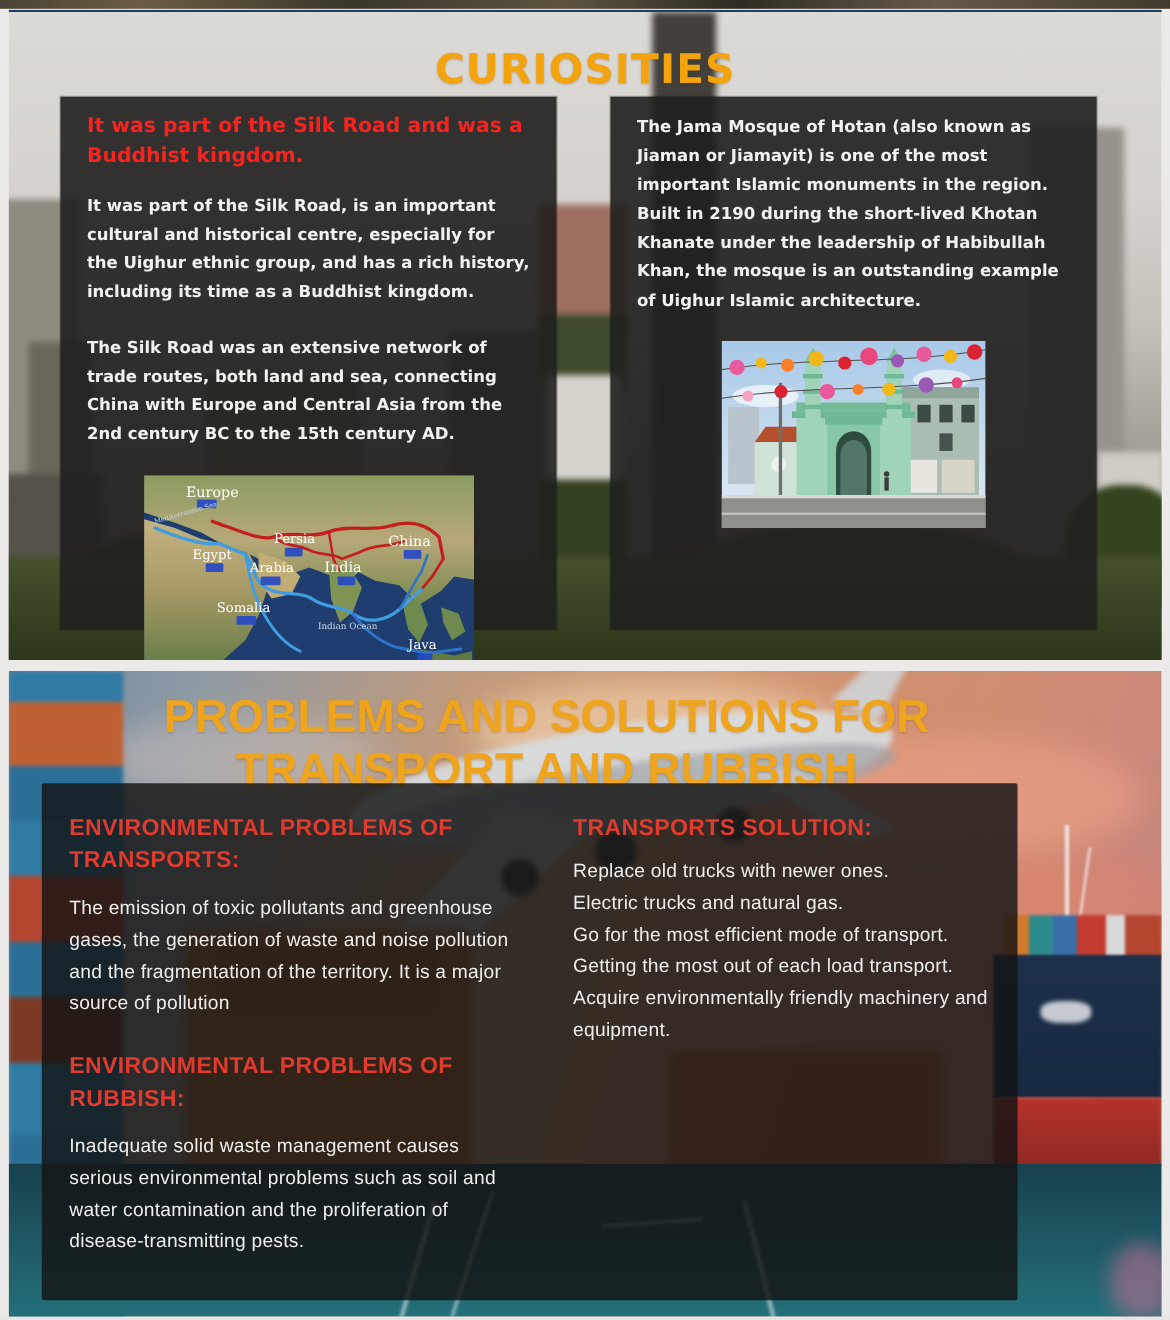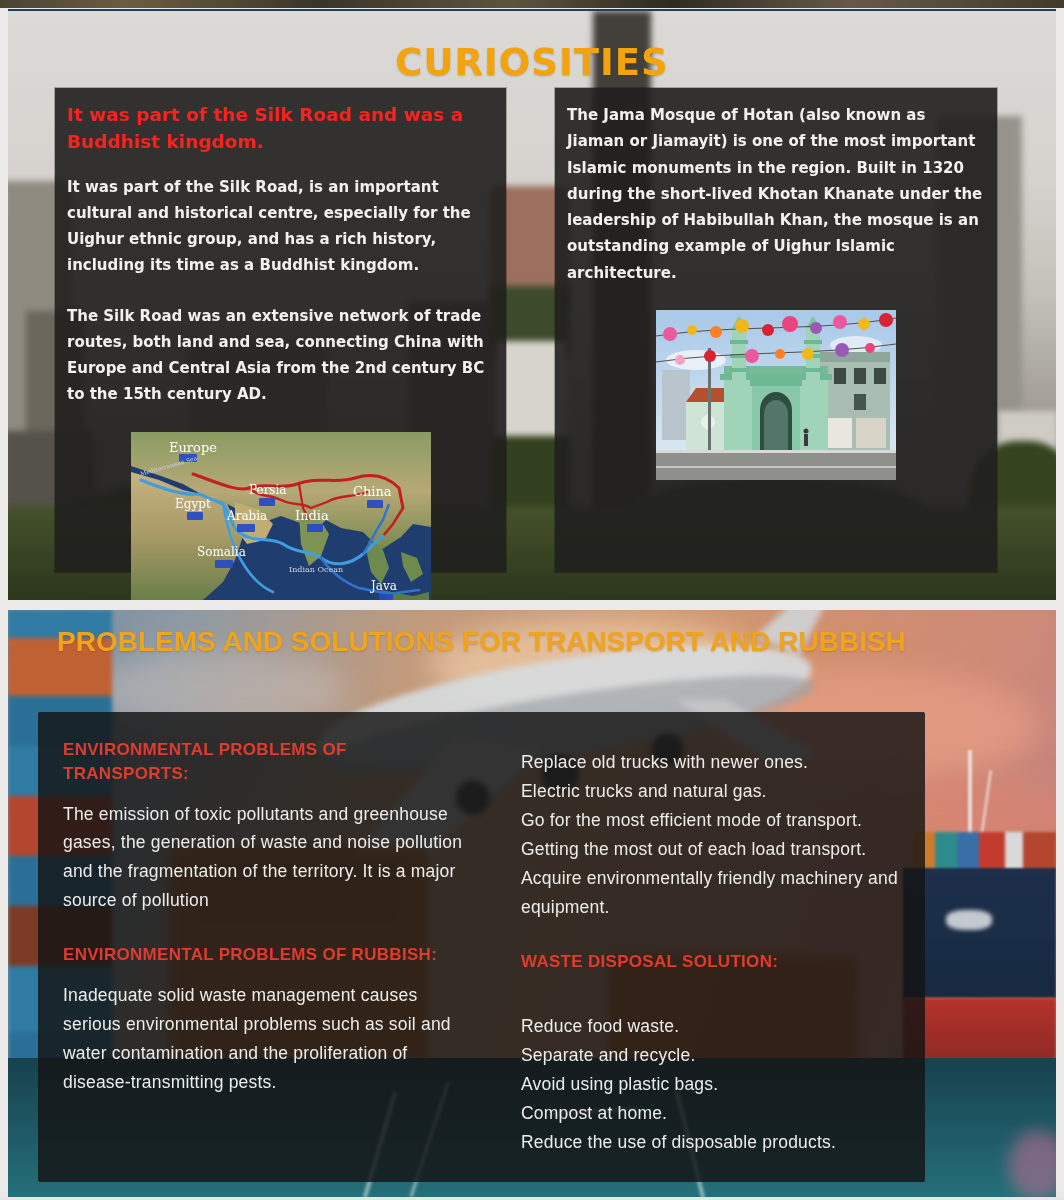--- a/index.html
+++ b/index.html
@@ -35,21 +35,21 @@
   .trees{left:-10px;top:495px;width:1070px;height:100px;background:linear-gradient(#46512c,#2b351b);}
   .tree-blob1{left:60px;top:470px;width:240px;height:70px;background:#3c4a24;border-radius:50%;}
   .tree-blob2{left:620px;top:465px;width:300px;height:75px;background:#41502a;border-radius:50%;}
   .tree-blob3{left:960px;top:430px;width:110px;height:120px;background:#35441f;border-radius:45%;}
 
   
   .s1-title{position:absolute;left:0;top:30px;width:100%;margin:0;text-align:center;
     font-family:"DejaVu Sans",sans-serif;font-weight:800;font-size:37px;letter-spacing:1px;
     color:#f2a30e;text-shadow:0 1px 2px rgba(60,40,0,.25);}
   .card{position:absolute;top:77px;height:484px;background:rgba(32,31,30,.9);
-    box-shadow:0 0 0 1px rgba(0,0,0,.25);padding:14px 12px 0;box-sizing:border-box;
+    box-shadow:0 0 0 1px rgba(0,0,0,.25);padding:14px 24px 0;box-sizing:border-box;
     font-family:"DejaVu Sans",sans-serif;}
   .card-left{left:47px;width:451px;}
   .card-right{left:547px;width:442px;}
   .card h2{margin:0 0 18px;font-size:18.5px;line-height:1.45;color:#f8231f;font-weight:700;}
   .card-right h2{margin-bottom:30px;}
   .card p{margin:0 0 24px;font-size:15px;line-height:1.75;color:#f2f1ee;font-weight:700;}
   .map-wrap{width:300px;height:180px;margin:8px auto 0;}
   .mosque-wrap{width:240px;height:170px;margin:4px auto 0;}
 
   
@@ -80,27 +80,27 @@
   .road{left:0;top:448px;width:1048px;height:139px;background:linear-gradient(#17414e,#1f5a66 55%,#23707a);}
   .streak{background:rgba(230,240,240,.55);filter:blur(1.5px);}
   .streak1{left:370px;top:480px;width:4px;height:110px;transform:rotate(16deg);}
   .streak2{left:420px;top:470px;width:3px;height:120px;transform:rotate(18deg);}
   .streak3{left:680px;top:480px;width:4px;height:110px;transform:rotate(-14deg);}
   .streak4{left:540px;top:500px;width:90px;height:3px;transform:rotate(-4deg);}
   .pink-blob{left:1000px;top:520px;width:60px;height:70px;background:rgba(214,110,150,.5);filter:blur(8px);border-radius:50%;}
 
   
   .s2-title{position:absolute;left:49px;top:16px;width:880px;margin:0;
-    font-family:"Liberation Sans",sans-serif;font-weight:800;font-size:28px;line-height:1.17;
-    letter-spacing:0px;color:#efa41d;text-shadow:0 1px 2px rgba(80,40,0,.2);}
+    font-family:"Liberation Sans",sans-serif;font-weight:800;font-size:42px;line-height:1.17;
+    letter-spacing:0px;color:#efa41d;text-shadow:0 1px 2px rgba(80,40,0,.2);text-align:center;}
   .panel{position:absolute;left:30px;top:102px;width:887px;height:470px;
     background:rgba(20,20,19,.82);border-radius:2px;box-sizing:border-box;
     padding:26px 25px 0;display:grid;grid-template-columns:400px 1fr;column-gap:58px;}
   .block{margin-bottom:28px;}
-  .block h3{margin:0;font-size:17px;line-height:1.4;letter-spacing:.3px;color:#e13a2e;font-weight:700;}
+  .block h3{margin:0;font-size:21px;line-height:1.4;letter-spacing:.3px;color:#e13a2e;font-weight:700;}
   .block .body,.block .lines{margin-top:14px;font-size:17.5px;line-height:1.65;color:#ededec;font-weight:400;letter-spacing:.2px;}
   .block .lines.extra-gap{margin-top:38px;}
   .block .lines div{min-height:29px;}
 </style>
 </head>
 <body>
 
 <div class="page">
 
   <div class="top-strip"></div>
@@ -190,21 +190,21 @@
           <text class="map-label" x="222" y="64" font-size="13">China</text>
           <text class="map-label" x="66" y="124" font-size="12">Somalia</text>
           <text class="map-label" x="240" y="158" font-size="12">Java</text>
           <text class="map-label-small" x="158" y="140" font-size="8">Indian Ocean</text>
           <text class="map-label-small" x="10" y="44" font-size="6" transform="rotate(-16 10 44)">Mediterranean Sea</text>
         </svg>
       </div>
     </div>
 
     <div class="card card-right">
-      <p>The Jama Mosque of Hotan (also known as Jiaman or Jiamayit) is one of the most important Islamic monuments in the region. Built in 1320 during the short-lived Khotan Khanate under the leadership of Habibullah Khan, the mosque is an outstanding example of Uighur Islamic architecture.</p>
+      <p>The Jama Mosque of Hotan (also known as Jiaman or Jiamayit) is one of the most important Islamic monuments in the region. Built in 2190 during the short-lived Khotan Khanate under the leadership of Habibullah Khan, the mosque is an outstanding example of Uighur Islamic architecture.</p>
       <div class="mosque-wrap">
         <svg viewBox="0 0 240 170" width="240" height="170">
           <defs>
             <linearGradient id="sky2" x1="0" y1="0" x2="0" y2="1">
               <stop offset="0" stop-color="#a8c9e8"></stop>
                 <stop offset="1" stop-color="#e2ecf4"></stop>
             </linearGradient>
           </defs>
           <rect width="240" height="170" fill="url(#sky2)"></rect>
           <ellipse cx="40" cy="50" rx="30" ry="10" fill="#f2f7fb" opacity=".8"></ellipse>
@@ -330,36 +330,27 @@
           <h3>ENVIRONMENTAL PROBLEMS OF TRANSPORTS:</h3>
           <div class="body">The emission of toxic pollutants and greenhouse gases, the generation of waste and noise pollution and the fragmentation of the territory. It is a major source of pollution</div>
         </div>
         <div class="block">
           <h3>ENVIRONMENTAL PROBLEMS OF RUBBISH:</h3>
           <div class="body">Inadequate solid waste management causes serious environmental problems such as soil and water contamination and the proliferation of disease-transmitting pests.</div>
         </div>
       </div>
       <div class="col">
         <div class="block">
+          <h3>TRANSPORTS SOLUTION:</h3>
           <div class="lines" style="margin-top:10px">
             <div>Replace old trucks with newer ones.</div>
             <div>Electric trucks and natural gas.</div>
             <div>Go for the most efficient mode of transport.</div>
             <div>Getting the most out of each load transport.</div>
             <div>Acquire environmentally friendly machinery and equipment.</div>
           </div>
         </div>
-        <div class="block">
-          <h3>WASTE DISPOSAL SOLUTION:</h3>
-          <div class="lines extra-gap">
-            <div>Reduce food waste.</div>
-            <div>Separate and recycle.</div>
-            <div>Avoid using plastic bags.</div>
-            <div>Compost at home.</div>
-            <div>Reduce the use of disposable products.</div>
-          </div>
-        </div>
       </div>
     </div>
   </section>
 
   <div class="bottom-strip"></div>
 </div>
 
 </body></html>

